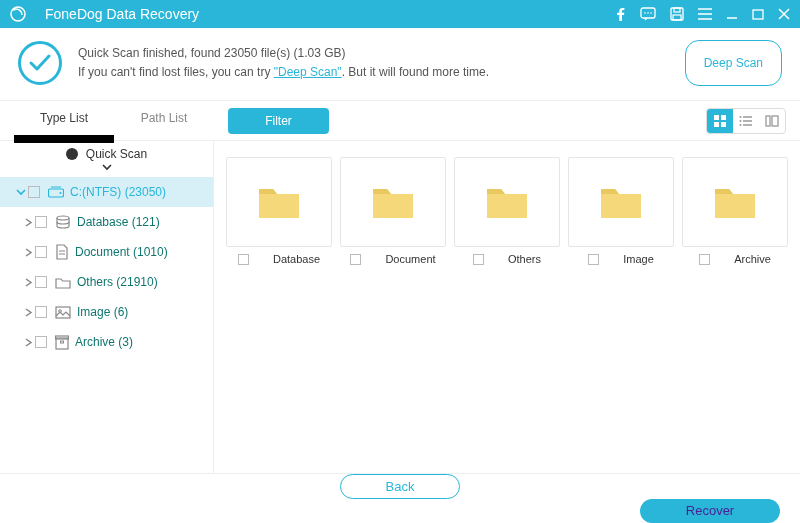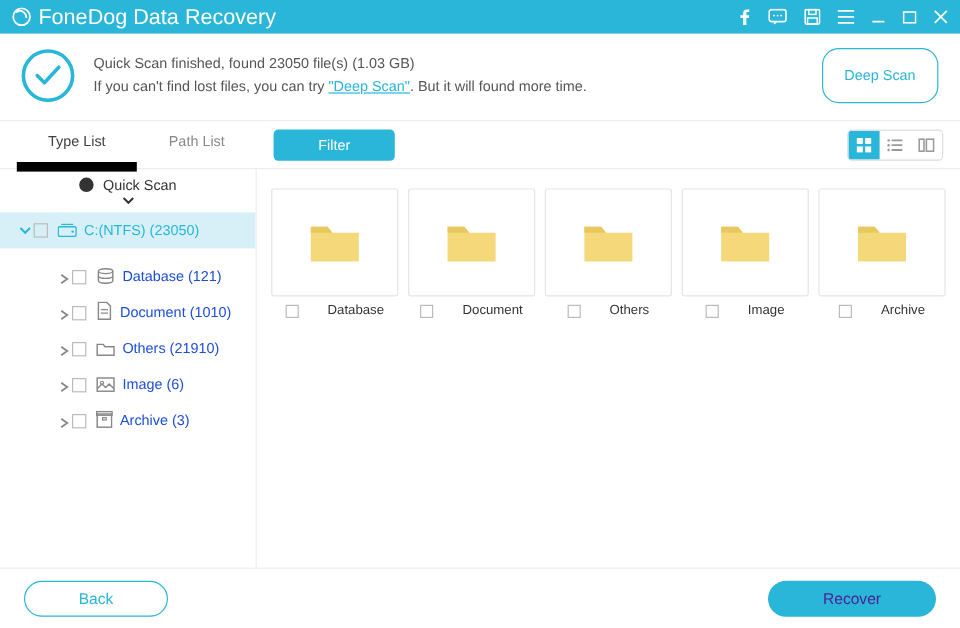--- a/index.html
+++ b/index.html
@@ -1,20 +1,20 @@
 <!DOCTYPE html>
 <html><head>
 <meta charset="utf-8">
 <style>
   * { box-sizing: border-box; margin: 0; padding: 0; font-family: Arial, sans-serif; }
   body { width: 800px; height: 523px; background: #fff; overflow: hidden; position: relative; }
 
   
   .titlebar { height: 28px; background: #29b6d8; display: flex; align-items: center; padding: 0 10px; color: #fff; }
-  .titlebar .logo { display: flex; align-items: center; gap: 6px; font-size: 18px; }
+  .titlebar .logo { display: flex; align-items: center; gap: 19px; font-size: 14px; }
   .titlebar .spacer { flex: 1; }
   .titlebar .win-icons { display: flex; gap: 14px; align-items: center; }
   .titlebar .win-icons span, .titlebar .win-icons svg { cursor: pointer; }
 
   
   .banner { display: flex; align-items: center; padding: 12px 18px 14px 18px; border-bottom: 1px solid #eee; }
   .banner .check { width: 44px; height: 44px; border: 3px solid #29b6d8; border-radius: 50%; display: flex; align-items: center; justify-content: center; margin-right: 16px; flex-shrink: 0; }
   .banner .check svg { display: block; }
   .banner .msg { font-size: 12px; color: #555; line-height: 1.6; }
   .banner .msg a { color: #29b6d8; text-decoration: underline; }
@@ -34,35 +34,35 @@
   .view-icons { margin-left: auto; display: flex; border: 1px solid #ddd; border-radius: 4px; overflow: hidden; }
   .view-icons .vi { width: 26px; height: 24px; display: flex; align-items: center; justify-content: center; cursor: pointer; }
   .view-icons .vi.active { background: #29b6d8; }
 
   
   .main { display: flex; height: 365px; }
   .sidebar { width: 215px; border-right: 1px solid #eee; padding-top: 6px; overflow: hidden; }
   .tree-row { display: flex; align-items: center; font-size: 12px; height: 30px; cursor: pointer; }
   .lv0 { padding-left: 14px; color: #333; }
   .lv1 { padding-left: 14px; color: #29b6d8; background: #d7f0f8; }
-  .lv2 { padding-left: 46px; color: #1d4ed8; align-items: flex-end; }
+  .lv2 { padding-left: 21px; color: #0f766e; }
   .tree-row .chk { width: 12px; height: 12px; border: 1px solid #bbb; margin-right: 8px; flex-shrink: 0; }
   .tree-row .chev { width: 14px; display: inline-flex; justify-content: center; flex-shrink: 0; }
   .tree-row .ico { margin-right: 6px; display: inline-flex; flex-shrink: 0; }
   .quick-row .dot { width: 12px; height: 12px; background: #333; border-radius: 50%; margin-right: 8px; flex-shrink: 0; }
   .quick-row { justify-content: flex-start; padding-right: 14px; flex-direction: column; }
 
   .content { flex: 1; padding: 16px 12px; display: flex; gap: 8px; align-items: flex-start; }
   .folder-item { width: 106px; text-align: center; }
   .folder-item .thumb { width: 100%; height: 90px; border: 1px solid #e5e5e5; border-radius: 2px; display: flex; align-items: center; justify-content: center; margin-bottom: 6px; }
   .folder-item .label-row { display: flex; align-items: center; justify-content: center; gap: 24px; font-size: 11px; color: #333; }
   .folder-item .chk { width: 11px; height: 11px; border: 1px solid #bbb; }
 
   
-  .footer { position: absolute; bottom: 0; left: 0; right: 0; height: 50px; border-top: 1px solid #eee; display: flex; align-items: center; padding: 0 20px; background: #fff; }
+  .footer { position: absolute; bottom: 0; left: 0; right: 0; height: 50px; border-top: 1px solid #eee; display: flex; align-items: center; padding: 0 20px; background: #fff; flex-direction: column; }
   .back-btn { border: 1px solid #29b6d8; color: #29b6d8; background: #fff; border-radius: 16px; width: 120px; height: 30px; font-size: 13px; cursor: pointer; }
   .recover-btn { margin-left: auto; background: #29b6d8; color: #4c1d95; border: none; border-radius: 16px; width: 140px; height: 30px; font-size: 13px; cursor: pointer; }
 </style>
 </head>
 <body>
 
 <div class="titlebar">
   <div class="logo">
     <svg width="16" height="16" viewBox="0 0 16 16">
         <circle cx="8" cy="8" r="7" fill="none" stroke="#fff" stroke-width="1.5"></circle>

